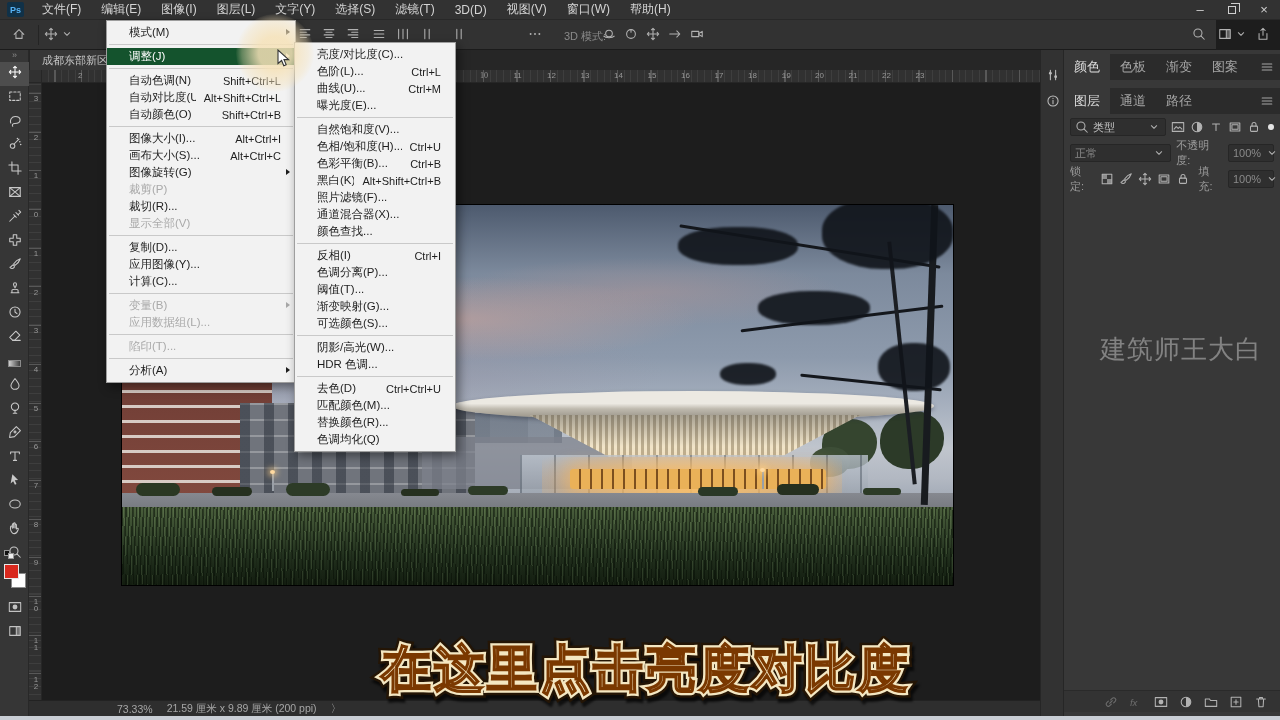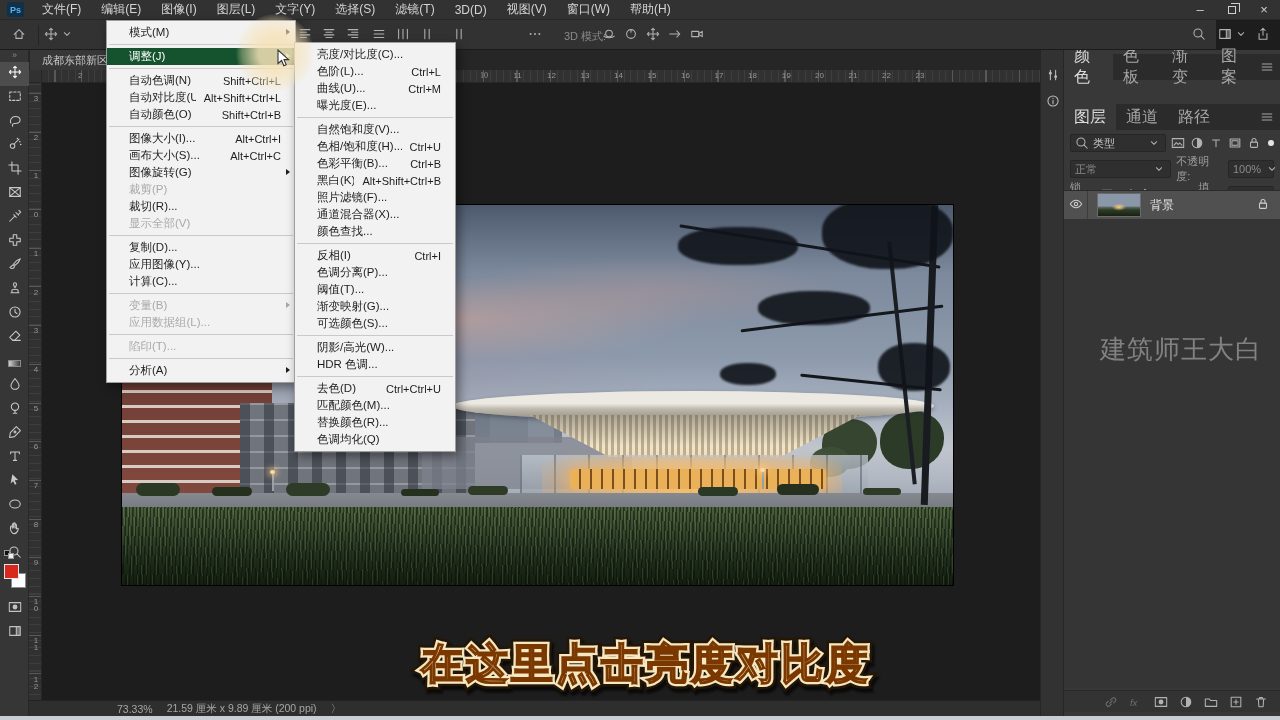--- a/index.html
+++ b/index.html
@@ -103,21 +103,21 @@
 .mi.hl{background:#14532d;color:#fff}
 .msep{height:1px;background:#c9c9c9;margin:3px 2px}
 
 #clickhl{position:absolute;left:236px;top:14px;width:78px;height:78px;border-radius:50%;z-index:110;pointer-events:none;background:radial-gradient(circle,rgba(246,226,184,.85) 0 30%,rgba(246,226,184,.35) 60%,transparent 72%)}
 #cursor{position:absolute;left:277px;top:49px;z-index:120;pointer-events:none}
 
 #rstrip{position:absolute;left:1040px;top:50px;width:24px;height:666px;background:#323232;border-left:1px solid #262626;border-right:1px solid #262626;z-index:10}
 .rsbtn{width:24px;height:26px;display:flex;align-items:center;justify-content:center;color:#bdbdbd}
 #rpanel{position:absolute;left:1064px;top:50px;width:216px;height:666px;background:#383838;z-index:9}
 .ptabs{height:26px;background:#2b2b2b;display:flex;align-items:stretch;margin-top:4px}
-.ptab{padding:0 10px;display:flex;align-items:center;font-size:16px;color:#a6a6a6}
+.ptab{padding:0 10px;display:flex;align-items:center;font-size:13px;color:#a6a6a6}
 .ptab.act{background:#383838;color:#dcdcdc}
 .pham{margin-left:auto;display:flex;align-items:center;padding-right:6px;color:#a6a6a6}
 .prow{display:flex;align-items:center;padding:0 6px;gap:5px;height:26px;font-size:11px;color:#9d9d9d}
 .selbox{height:18px;background:#2f2f2f;border:1px solid #262626;border-radius:2px;display:flex;align-items:center;padding:0 4px;gap:4px;color:#9d9d9d}
 .selbox .v{color:#c4c4c4}
 .selbox.dim .v{color:#8a8a8a}
 .icsm{display:flex;align-items:center;justify-content:center;color:#b2b2b2}
 #filterdot{width:6px;height:6px;border-radius:50%;background:#e4e4e4;margin-left:2px}
 #layerslist{position:absolute;left:0;top:140px;width:216px;height:498px;background:#353535;border-top:1px solid #2b2b2b}
 .lrow{height:28px;display:flex;align-items:center;background:#505050;color:#e0e0e0;font-size:12px}
@@ -127,21 +127,21 @@
  linear-gradient(180deg,#8a97a8 0 55%,#5d6a64 60%,#2e3c28 72%,#17210f 100%)}
 .lname{flex:1}
 .llock{margin-right:10px;color:#cfcfcf}
 #lbottom{position:absolute;left:0;bottom:4px;width:216px;height:22px;background:#333;border-top:1px solid #2a2a2a;display:flex;align-items:center;justify-content:flex-end;gap:11px;padding-right:12px;color:#9e9e9e}
 #lbottom .faded{color:#6e6e6e}
 #watermark{position:absolute;left:1100px;top:332px;font-size:26px;letter-spacing:1px;color:#9b9b9b;opacity:.75;z-index:12;white-space:nowrap}
 
 #statusbar{position:absolute;left:29px;top:700px;width:1011px;height:16px;background:#2e2e2e;border-top:1px solid #222;display:flex;align-items:center;gap:14px;font-size:10.5px;color:#a6a6a6;padding-left:88px;z-index:6}
 #bottomstrip{position:absolute;left:0;top:716px;width:1280px;height:4px;background:#c9ced5;z-index:70}
 
-#caption{position:absolute;left:12px;right:0;top:636px;text-align:center;z-index:30;font-size:42px;font-weight:bold;letter-spacing:3px;
+#caption{position:absolute;left:12px;right:0;top:636px;text-align:center;z-index:30;font-size:50px;font-weight:bold;letter-spacing:3px;
  color:transparent;background:linear-gradient(180deg,#fff3a0 0%,#ffd73e 38%,#ffa51e 72%,#ff8a00 100%);
  -webkit-background-clip:text;background-clip:text;-webkit-text-stroke:1.5px #7a3800;
  filter:drop-shadow(2px 4px 1px rgba(0,0,0,.65))}
 #caption::before,#caption::after{content:attr(data-text);position:absolute;left:0;right:0;top:0;color:transparent}
 #caption::before{z-index:-1;-webkit-text-stroke:6px #f4e7c2}
 #caption::after{z-index:-2;-webkit-text-stroke:11px #241505}
 </style>
 </head>
 <body>
 
@@ -732,21 +732,21 @@
       <span class="ptab">色板</span>
       <span class="ptab">渐变</span>
       <span class="ptab">图案</span>
       <span class="pham">
         <svg viewBox="0 0 16 16" width="14" height="14" fill="none" stroke="currentColor" stroke-width="1.2" stroke-linecap="round" stroke-linejoin="round">
           <path d="M2.5 4.5h11M2.5 8h11M2.5 11.5h11"></path>
         </svg>
       </span>
     </div>
   <div style="height:8px"></div>
-  <div class="ptabs" style="margin-top:16px" id="layertabs">
+  <div class="ptabs" style="margin-top:0" id="layertabs">
       <span class="ptab act">图层</span>
       <span class="ptab">通道</span>
       <span class="ptab">路径</span>
       <span class="pham">
         <svg viewBox="0 0 16 16" width="14" height="14" fill="none" stroke="currentColor" stroke-width="1.2" stroke-linecap="round" stroke-linejoin="round">
           <path d="M2.5 4.5h11M2.5 8h11M2.5 11.5h11"></path>
         </svg>
       </span>
     </div>
   <div class="prow">
@@ -848,36 +848,20 @@
     <span style="margin-left:4px">填充:</span>
     <span class="selbox dim" style="width:46px">
       <span class="v">100%</span>
       <span class="icsm" style="margin-left:auto">
           <svg viewBox="0 0 16 16" width="14" height="14" fill="none" stroke="currentColor" stroke-width="1.2" stroke-linecap="round" stroke-linejoin="round">
             <path d="M5 6.5 8 9.5l3-3"></path>
           </svg>
         </span>
     </span>
   </div>
-  <div id="layerslist">
-      <div class="lrow">
-        <span class="lvis">
-          <span><svg viewBox="0 0 16 16" width="14" height="14" fill="none" stroke="currentColor" stroke-width="1.2" stroke-linecap="round" stroke-linejoin="round">
-              <path d="M1.5 8S4.3 3.8 8 3.8 14.5 8 14.5 8 11.7 12.2 8 12.2 1.5 8 1.5 8z"></path>
-              <circle cx="8" cy="8" r="1.9"></circle>
-            </svg></span>
-        </span>
-        <span class="lthumb"></span>
-        <span class="lname">背景</span>
-        <span class="llock"><svg viewBox="0 0 16 16" width="14" height="14" fill="none" stroke="currentColor" stroke-width="1.2" stroke-linecap="round" stroke-linejoin="round">
-            <rect x="4" y="7" width="8" height="6" rx="1"></rect>
-            <path d="M5.7 7V5.2a2.3 2.3 0 0 1 4.6 0V7"></path>
-          </svg></span>
-      </div>
-    </div>
   <div id="lbottom">
     <span class="icsm faded">
         <svg viewBox="0 0 16 16" width="14" height="14" fill="none" stroke="currentColor" stroke-width="1.2" stroke-linecap="round" stroke-linejoin="round">
           <path d="M6.5 9.5l3-3"></path>
           <path d="M5 7 3.2 8.8a2.4 2.4 0 0 0 3.4 3.4L8.4 10.4M11 9l1.8-1.8A2.4 2.4 0 0 0 9.4 3.8L7.6 5.6"></path>
         </svg>
       </span>
     <span class="icsm faded">
         <svg viewBox="0 0 16 16" width="14" height="14">
           <text x="1" y="12" font-size="11" font-style="italic" fill="currentColor">fx</text>

